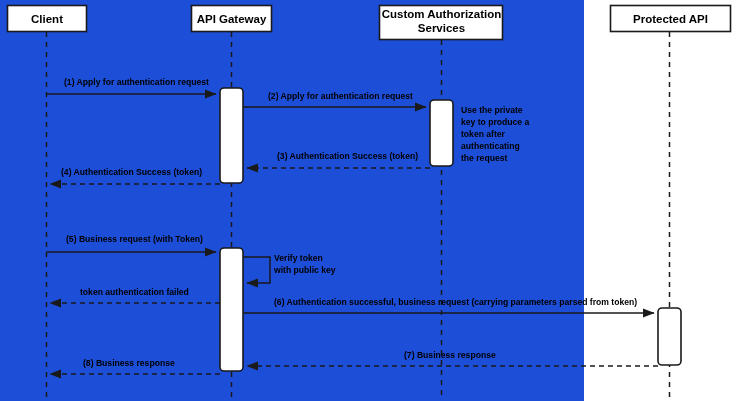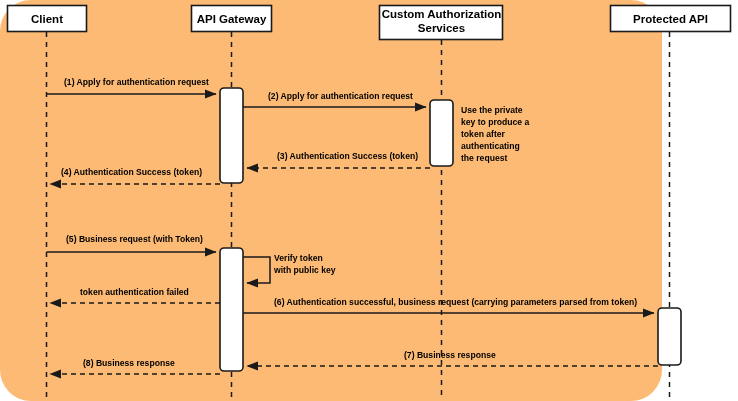--- a/index.html
+++ b/index.html
@@ -10,24 +10,23 @@
   }
   body {
     width: 738px;
     height: 401px;
     font-family: "Liberation Sans", sans-serif;
     color: #000000;
     overflow: hidden;
   }
   #diagram-root {
     position: relative;
-    width: 662px;
+    width: 584px;
     height: 401px;
-    background: #fdba74;
-    border-radius: 31px;
+    background: #1d4ed8;
   }
   svg#seq-svg {
     position: absolute;
     left: 0;
     top: 0;
     width: 738px;
     height: 401px;
     display: block;
   }
   .lifeline-box {

